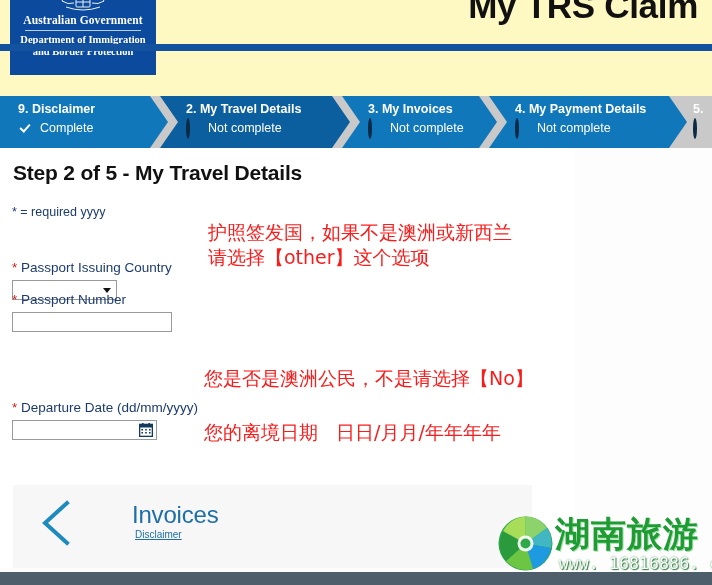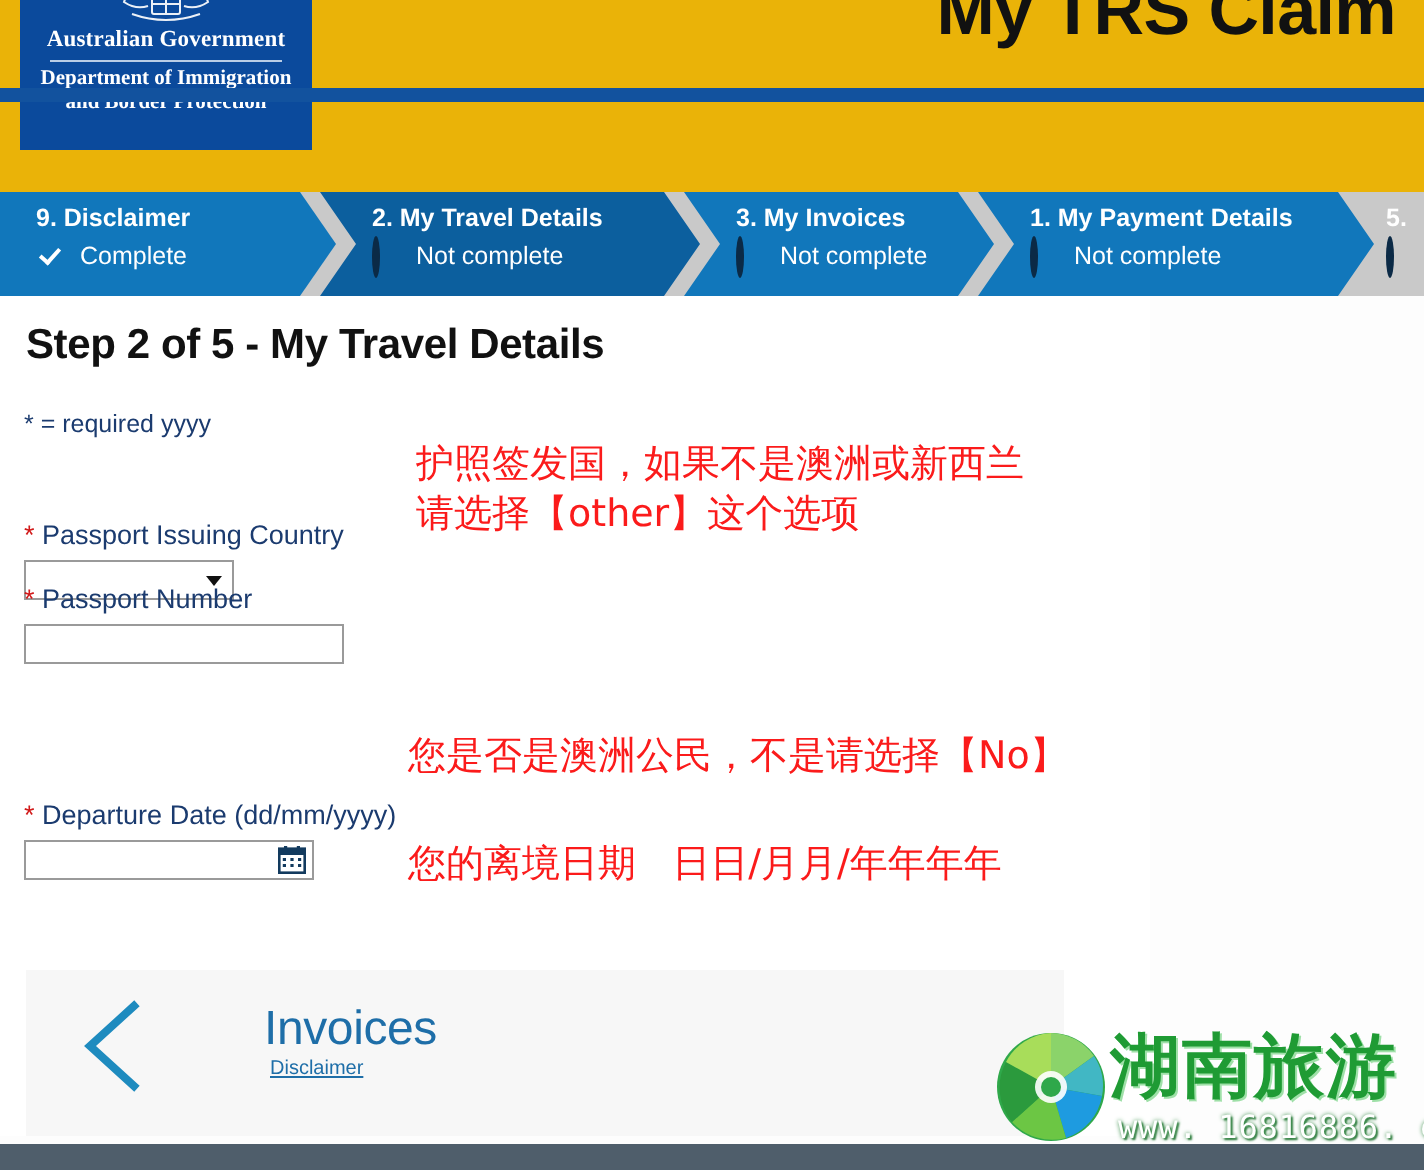--- a/index.html
+++ b/index.html
@@ -24,21 +24,21 @@
     background: #fdfdfd;
     overflow: hidden;
   }
 
   
   #header {
     position: absolute;
     left: 0; top: 0;
     width: 712px;
     height: 96px;
-    background: #eab308;
+    background: #fef9c3;
   }
   #gov-logo {
     position: absolute;
     left: 10px;
     top: -22px;
     width: 146px;
     height: 97px;
     background: #0b4a9c;
     color: #ffffff;
     text-align: center;
@@ -435,21 +435,21 @@
       </div>
     </div>
 
     <div class="step" style="left:489px; width:198px;">
       <div class="wedge">
         <svg viewBox="0 0 198 52" width="198" height="52" preserveAspectRatio="none">
           <path d="M0,0 L180,0 L198,26 L180,52 L0,52 L18,26 Z" fill="#1177bb"></path>
         </svg>
       </div>
       <div class="step-body" style="padding-left:26px;">
-        <div class="step-title">1. My Payment Details</div>
+        <div class="step-title">4. My Payment Details</div>
         <div class="step-status-row">
           <span class="status-icon"><span class="circle-empty"></span></span>
           <span class="step-status">Not complete</span>
         </div>
       </div>
     </div>
 
     <div class="step" style="left:679px; width:120px;">
       <div class="step-body" style="padding-left:14px; color:#ffffff;">
         <div class="step-title">5.</div>

